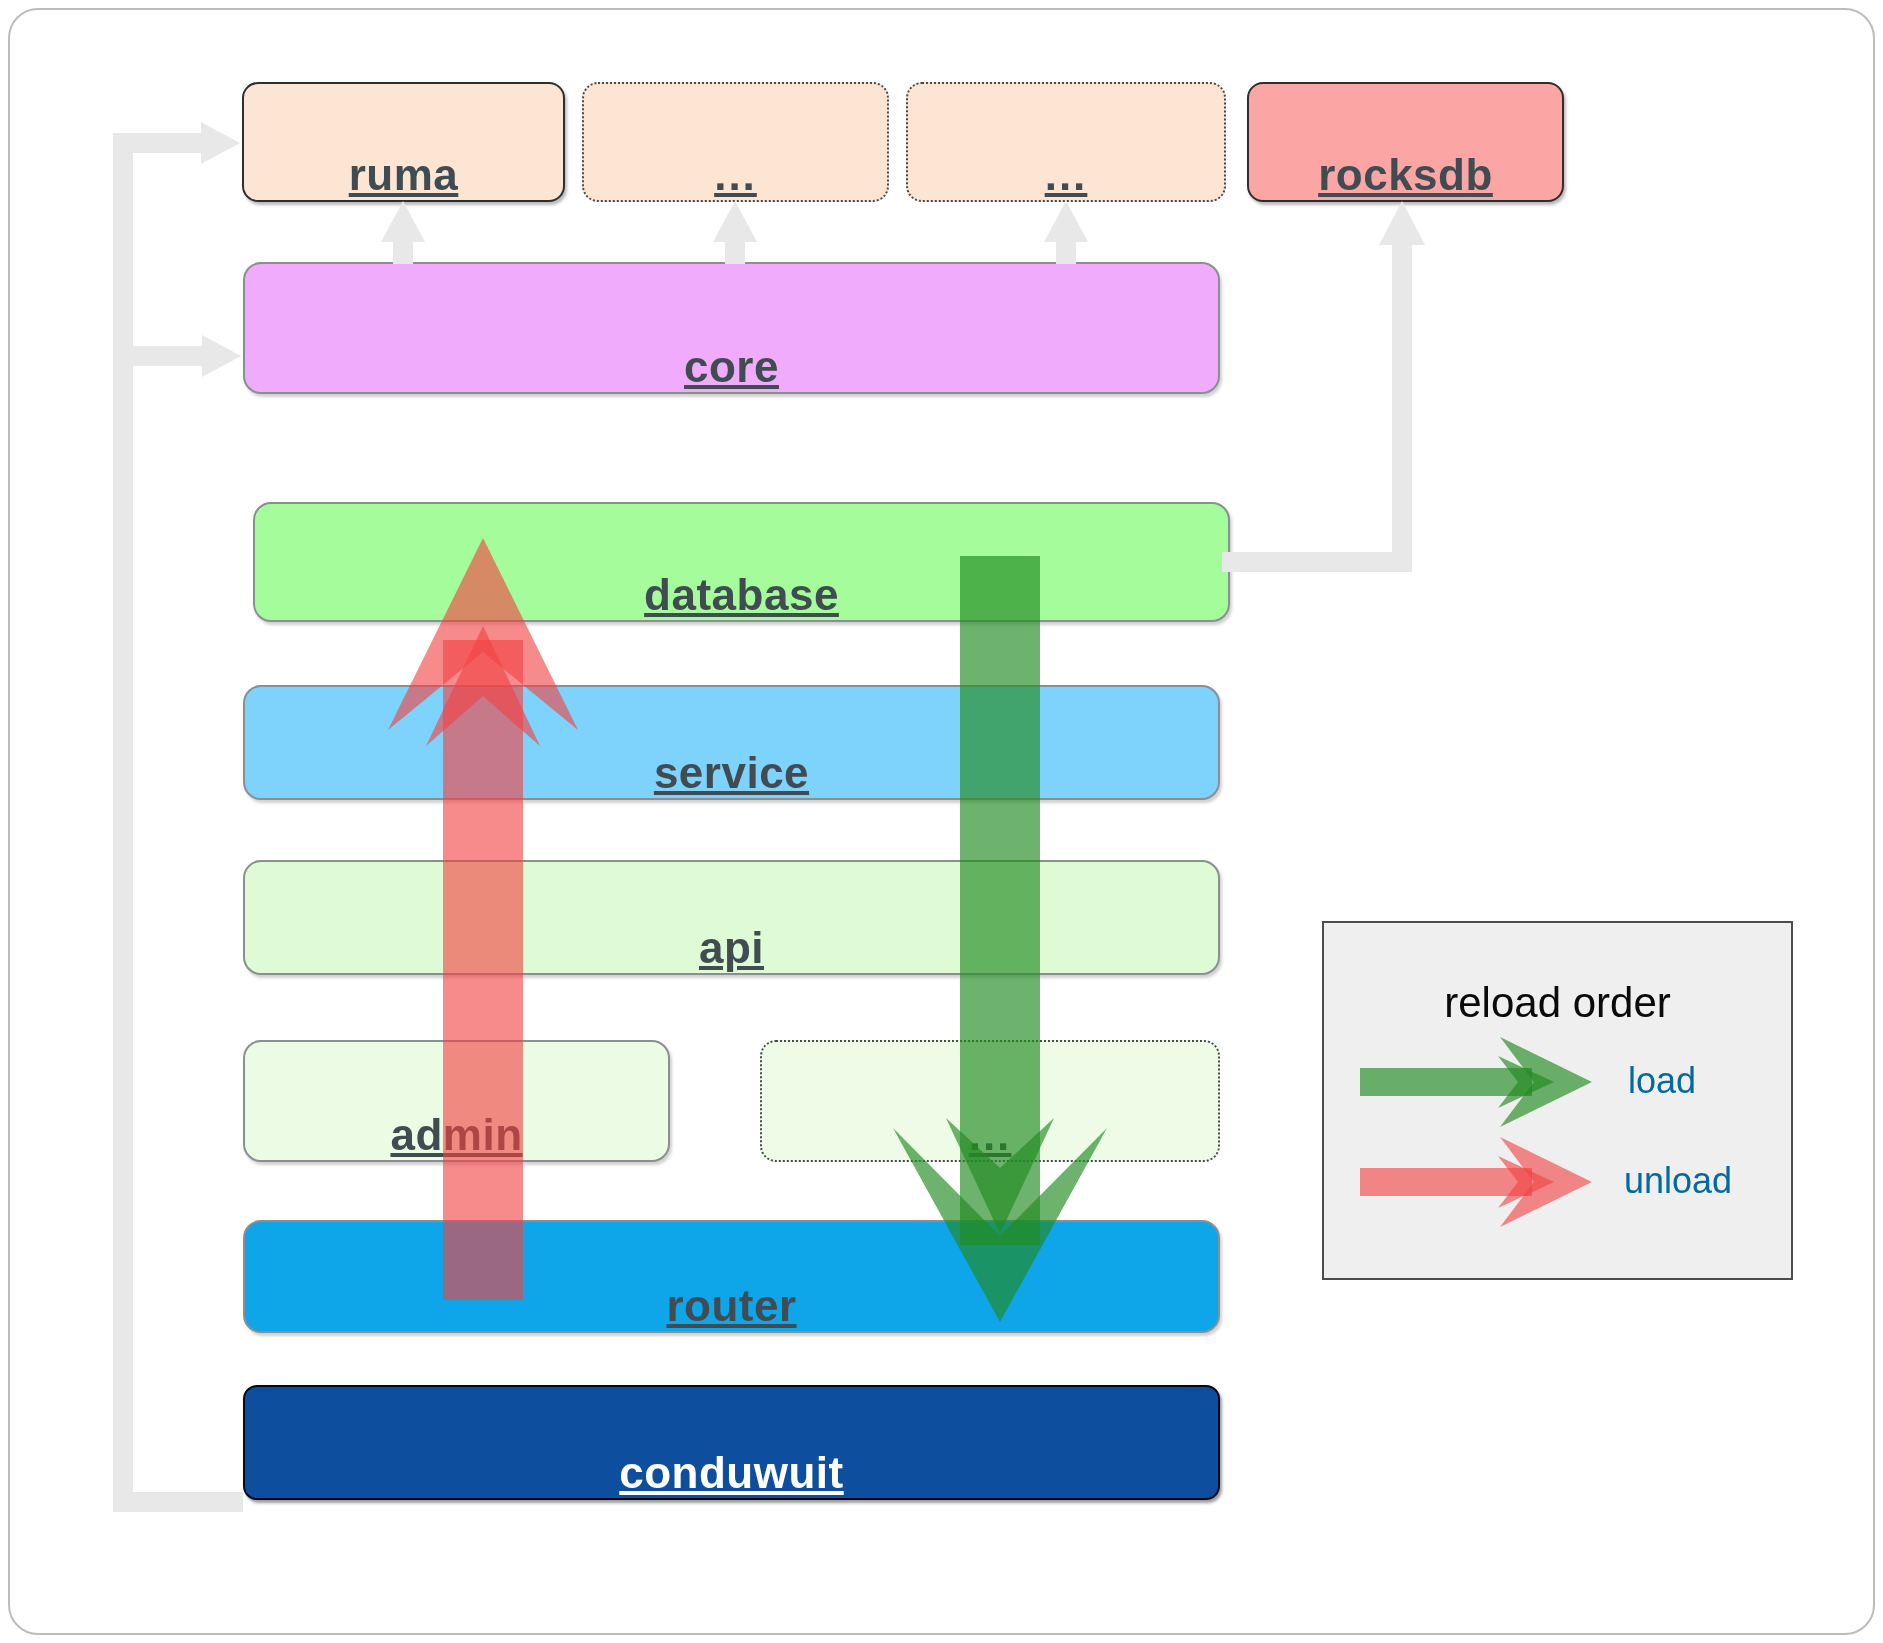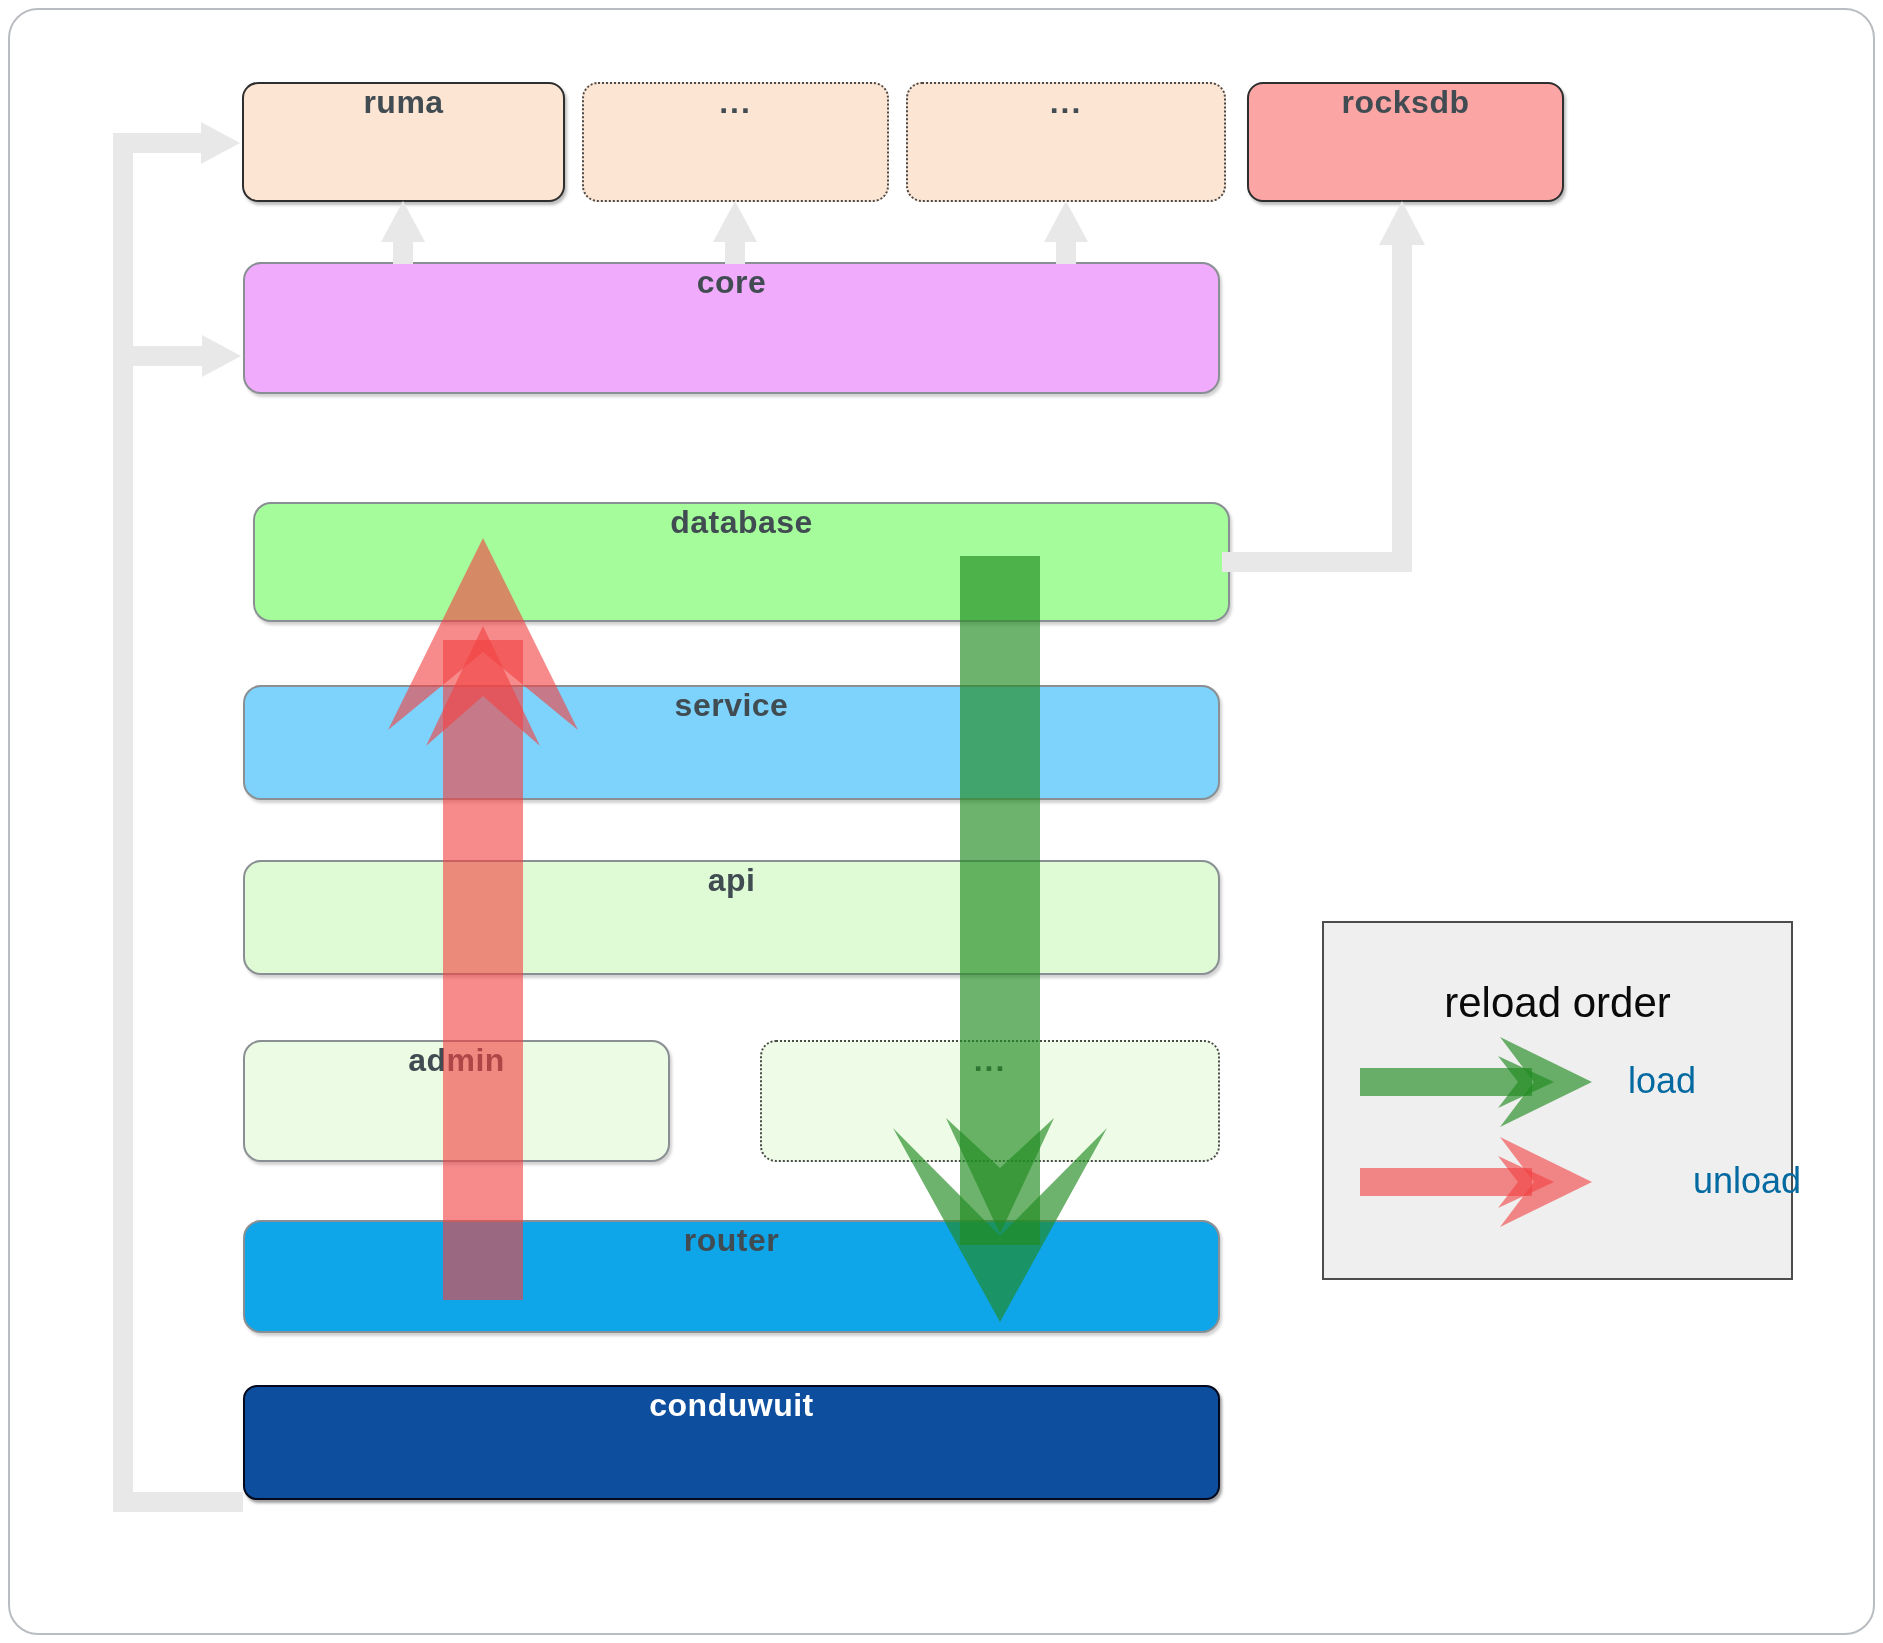--- a/index.html
+++ b/index.html
@@ -5,23 +5,23 @@
   html,body{margin:0;padding:0;background:#ffffff;}
   body{font-family:"Liberation Sans","DejaVu Sans",sans-serif;}
   #canvas{
     position:relative;width:1883px;height:1643px;background:#ffffff;overflow:hidden;
   }
   #frame{
     position:absolute;left:8px;top:8px;width:1863px;height:1623px;
     border:2px solid #b9bdc1;border-radius:30px;
   }
   .node{
-    position:absolute;display:flex;align-items:flex-start;justify-content:center;
+    position:absolute;display:flex;align-items:flex-end;justify-content:center;
     box-sizing:border-box;z-index:2;
-    font-size:32px;font-weight:600;color:#414c52;letter-spacing:0.5px;
+    font-size:44px;font-weight:600;color:#414c52;letter-spacing:0.5px;text-decoration:underline;
   }
   .node.solid-dark{border:2.5px solid #2e2e2e;border-radius:16px;box-shadow:2px 3px 3px rgba(60,60,60,0.35);}
   .node.dotted{border:2px dotted #4a4a4a;border-radius:16px;}
   .node.solid-gray{border:2px solid #8a8f93;border-radius:18px;box-shadow:2px 3px 3px rgba(90,90,90,0.28);}
   .node.app{border:2.5px solid #02091c;border-radius:14px;box-shadow:2px 3px 3px rgba(40,40,40,0.45);
     color:#ffffff;font-weight:600;}
   .ellipsis-label{font-weight:700;letter-spacing:2px;}
   #legend{
     position:absolute;left:1322px;top:921px;width:471px;height:359px;
     box-sizing:border-box;border:2.5px solid #4c4c4c;z-index:2;
@@ -80,21 +80,21 @@
     <span>router</span>
   </div>
   <div class="node app" style="left: 243px; top: 1385px; width: 977px; height: 115px; background: rgb(13, 79, 158);">
     <span>conduwuit</span>
   </div>
 
   <div id="legend" style="background: rgb(239, 239, 239);">
     <div class="legend-title">reload order</div>
   </div>
   <div class="legend-item-label" style="top:1060px;left:1628px;">load</div>
-  <div class="legend-item-label" style="top:1160px;left:1693px;">unload</div>
+  <div class="legend-item-label" style="top:1160px;left:1624px;">unload</div>
 
   <svg id="overlay" viewBox="0 0 1883 1643">
 
     <g style="fill: rgb(232, 232, 232);">
       <rect x="113" y="133" width="20" height="1379"></rect>
       <rect x="113" y="1492" width="130" height="20"></rect>
       <rect x="130" y="133" width="72" height="20"></rect>
       <polygon points="240,143 201,122 201,164"></polygon>
       <rect x="130" y="346" width="72" height="20"></rect>
       <polygon points="241,356 202,335 202,377"></polygon>

